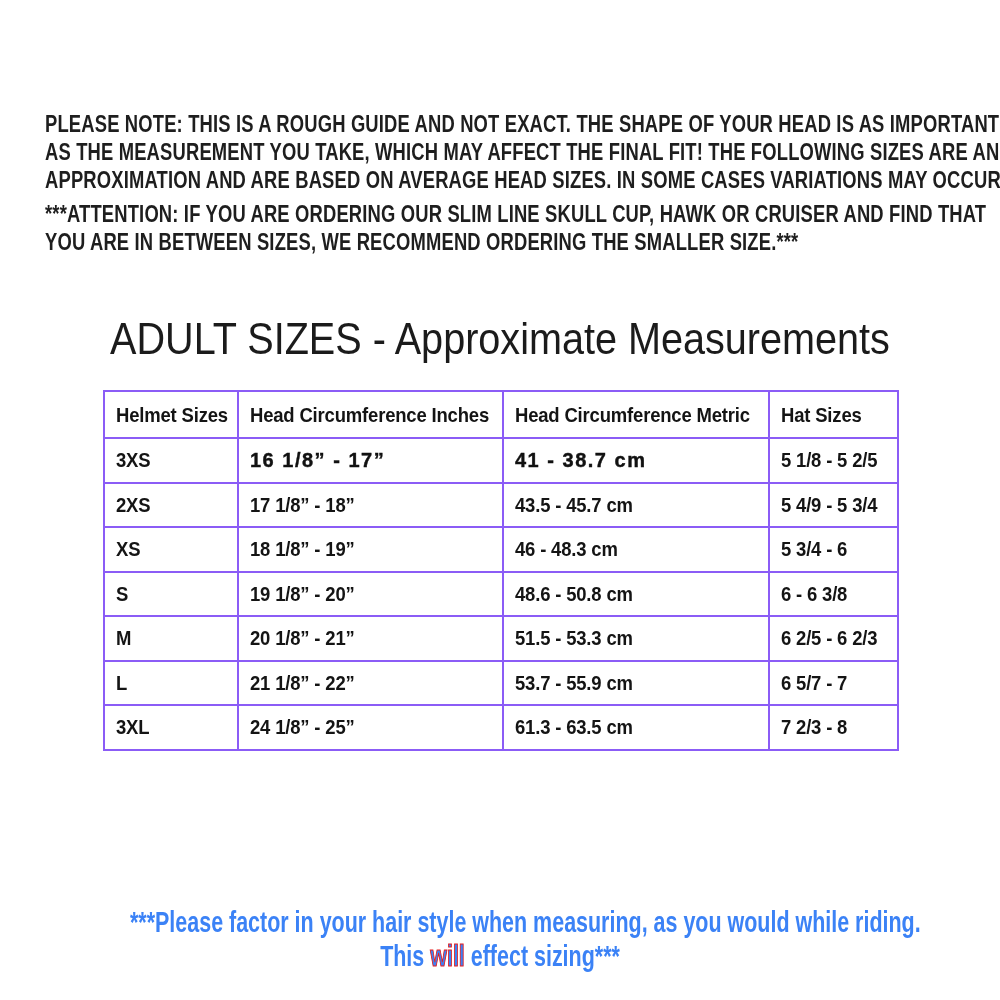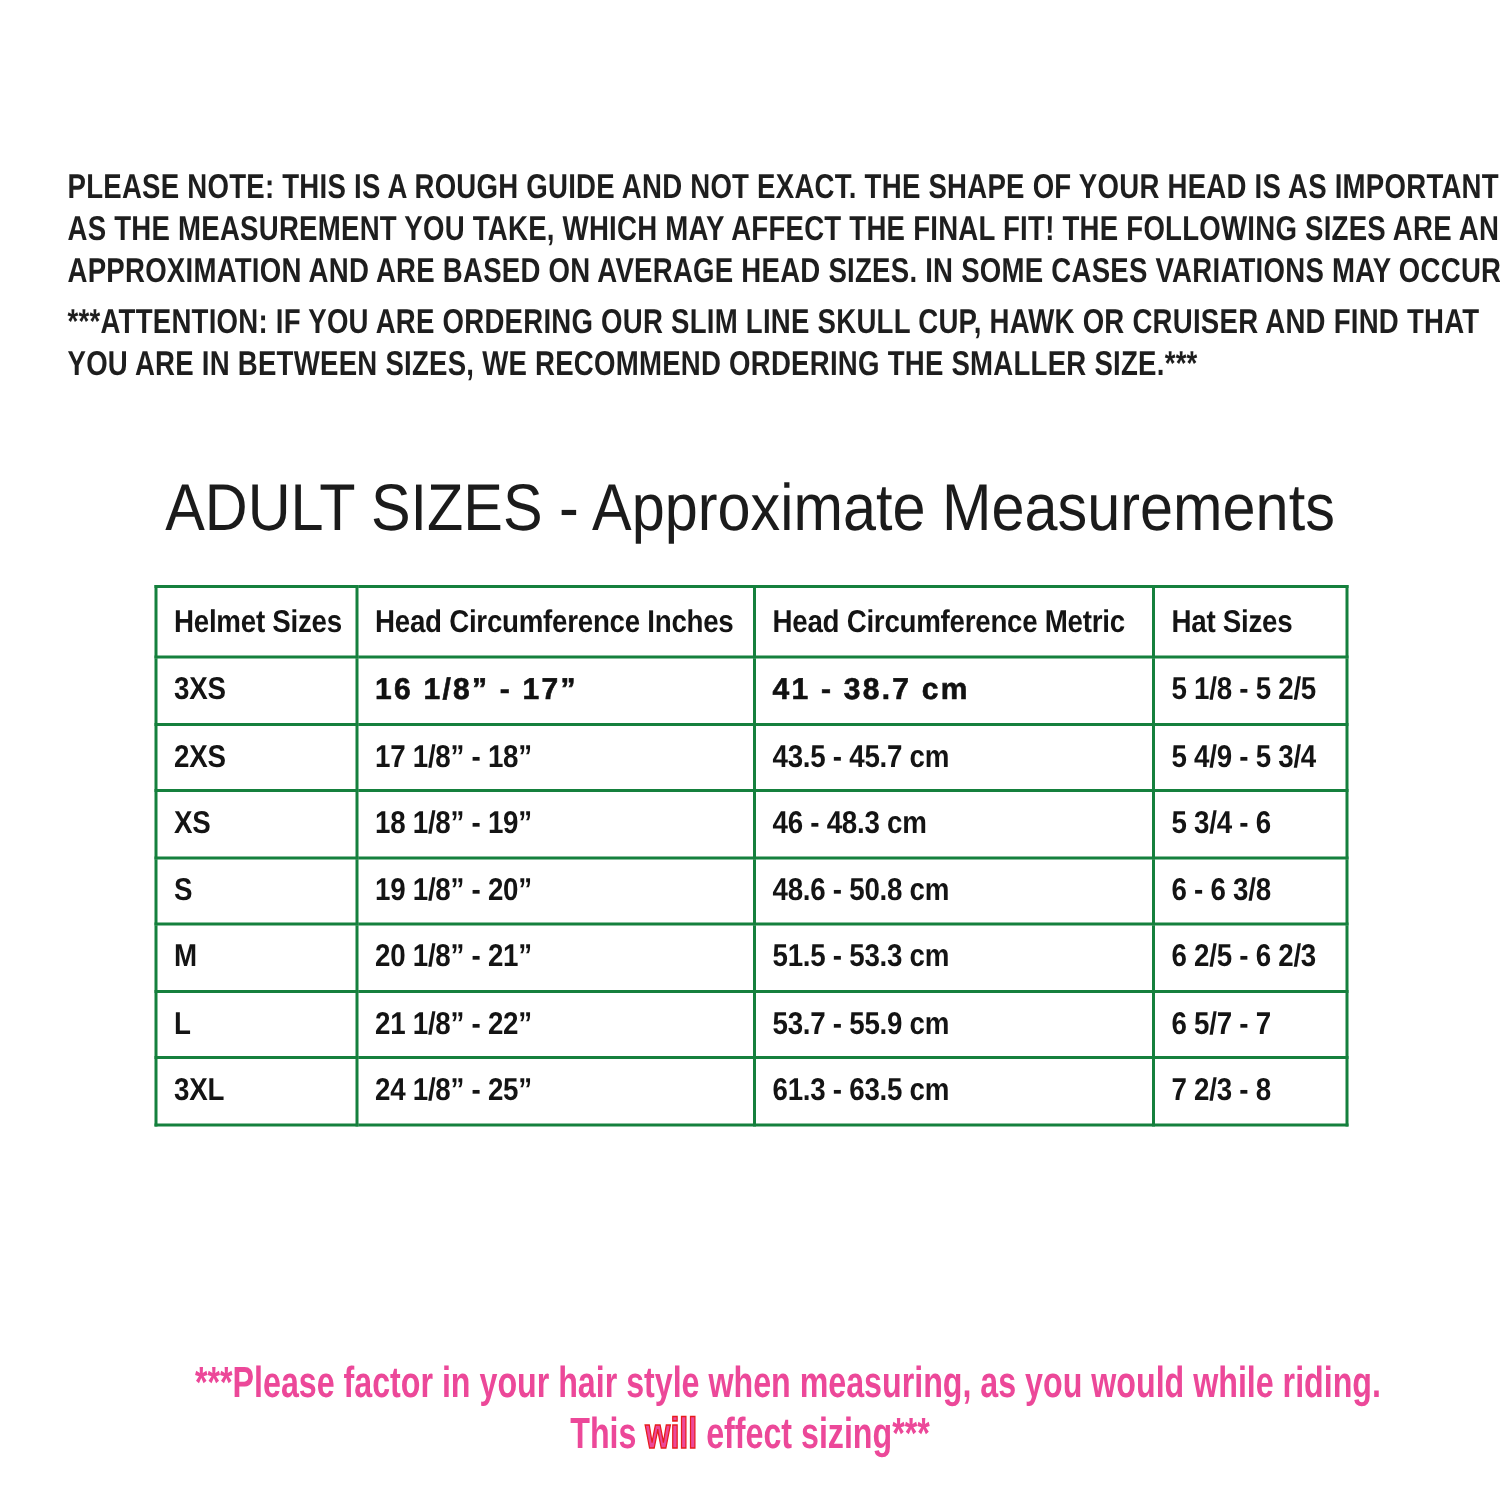--- a/index.html
+++ b/index.html
@@ -63,21 +63,21 @@
     position: absolute;
     left: 103px;
     top: 390px;
     width: 794px;
     border-collapse: collapse;
     table-layout: fixed;
     border: 2px solid #2e2e2e;
   }
   table.size-table th,
   table.size-table td {
-    border: 2px solid #15803d;
+    border: 2px solid #8b5cf6;
     padding: 0 0 0 11px;
     text-align: left;
     vertical-align: middle;
     overflow: hidden;
   }
   table.size-table thead tr { height: 47px; }
   table.size-table tbody tr { height: 44.5px; }
 
   .c {
     display: inline-block;
@@ -99,21 +99,21 @@
     -webkit-text-stroke: 0.4px #111111;
   }
 
   
   .footer {
     position: absolute;
     top: 905px;
     left: 0;
     width: 1000px;
     text-align: center;
-    color: #ec4899;
+    color: #3b82f6;
   }
   .f-line {
     font-size: 29px;
     font-weight: 700;
     line-height: 34px;
     white-space: nowrap;
     transform: scaleX(0.74);
     transform-origin: center center;
   }
   .xheavy {

